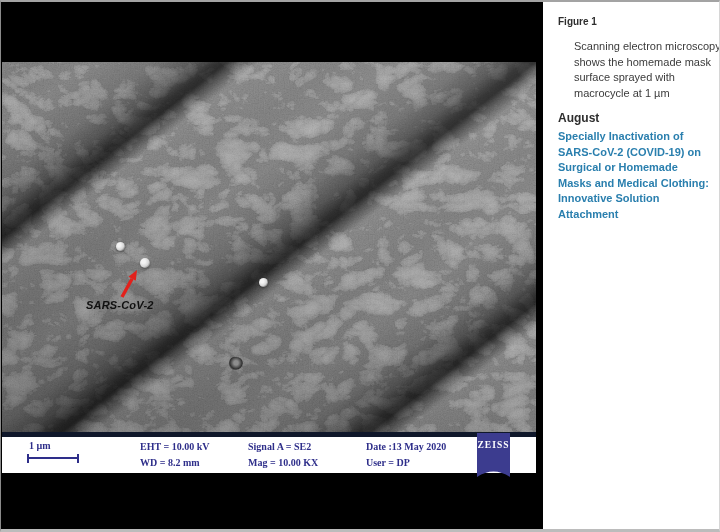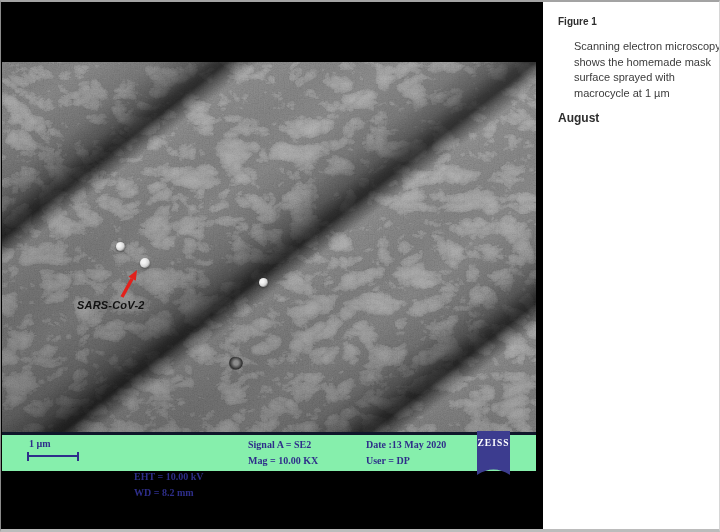--- a/index.html
+++ b/index.html
@@ -24,34 +24,34 @@
   svg.crack{position:absolute;inset:0;mix-blend-mode:multiply;opacity:.28;}
   svg.grain{position:absolute;inset:0;mix-blend-mode:overlay;opacity:.22;}
   .shade{position:absolute;inset:0;
     background:linear-gradient(205deg,rgba(255,255,255,.06) 10%,rgba(0,0,0,0) 45%,rgba(0,0,0,.22) 95%);}
   .particle{position:absolute;border-radius:50%;
     background:radial-gradient(circle at 35% 35%,#f4f4f4 20%,#d6d6d6 55%,rgba(150,150,150,.35) 78%,rgba(0,0,0,0) 85%);
     box-shadow:0 1px 2px rgba(0,0,0,.35);}
   .hole{position:absolute;width:14px;height:13px;border-radius:45% 55% 60% 40%;
     background:radial-gradient(circle at 50% 45%,#8d8d8d 22%,#303030 62%,rgba(0,0,0,0) 78%);}
   .annotation-label{
-    position:absolute;left:75px;top:237px;font-weight:bold;font-style:italic;
+    position:absolute;left:84px;top:237px;font-weight:bold;font-style:italic;
     font-size:11px;color:#101010;letter-spacing:.2px;}
   .arrow-wrap{position:absolute;left:114px;top:202px;width:26px;height:36px;}
   
   .info-bar{
-    position:absolute;left:0;right:0;top:370px;height:36px;background:#86efac;
-    border-top:3px solid #0f172a;color:#2e2e8a;
+    position:absolute;left:0;right:0;top:370px;height:36px;background:#ffffff;
+    border-top:5px solid #0f172a;color:#2e2e8a;
     font-family:"Liberation Serif",serif;font-weight:bold;font-size:10px;}
   .scale-label{position:absolute;left:27px;top:3px;}
   .scale-bar{position:absolute;left:25px;top:17px;width:48px;height:9px;
     border-left:2px solid #2e2e8a;border-right:2px solid #2e2e8a;}
   .scale-bar::before{content:"";position:absolute;left:0;right:0;top:3px;border-top:2px solid #2e2e8a;}
   .bar-col{position:absolute;top:2px;line-height:16px;white-space:nowrap;}
-  .bar-col.c1{left:132px;margin-top:32px;} .bar-col.c2{left:246px;} .bar-col.c3{left:358px;margin-left:6px;}
+  .bar-col.c1{left:138px;} .bar-col.c2{left:246px;} .bar-col.c3{left:358px;margin-left:6px;}
   .zeiss{position:absolute;left:475px;top:-4px;width:33px;height:44px;}
   
   .sidebar{flex:1;background:#ffffff;padding:14px 10px 10px 15px;box-sizing:border-box;color:#3b3b3b;}
   .fig-title{margin:0 0 12px 0;font-size:10px;font-weight:bold;color:#2e2e2e;}
   .caption{margin:0 0 10px 16px;font-size:11px;line-height:15.5px;width:152px;}
   .src-head{margin:0 0 4px 0;font-size:12px;font-weight:bold;color:#2e2e2e;}
   .src-link{display:block;font-size:11px;line-height:15.5px;width:152px;
     color:#2a7fae;text-decoration:none;font-weight:bold;cursor:pointer;}
   .citation{margin:16px 0 0 0;font-size:11px;line-height:15.5px;width:152px;}
 </style>
@@ -120,15 +120,16 @@
         </svg>
       </div>
 
     </div>
   </div>
 
   <aside class="sidebar">
     <h2 class="fig-title">Figure 1</h2>
     <p class="caption">Scanning electron microscopy shows the homemade mask surface sprayed with macrocycle at 1 µm</p>
     <h3 class="src-head">August</h3>
+    <a class="src-link" href="#">Specially Inactivation of SARS-CoV-2 (COVID-19) on Surgical or Homemade Masks and Medical Clothing: Innovative Solution Attachment</a>
   </aside>
 
 </div>
 
 </body></html>

